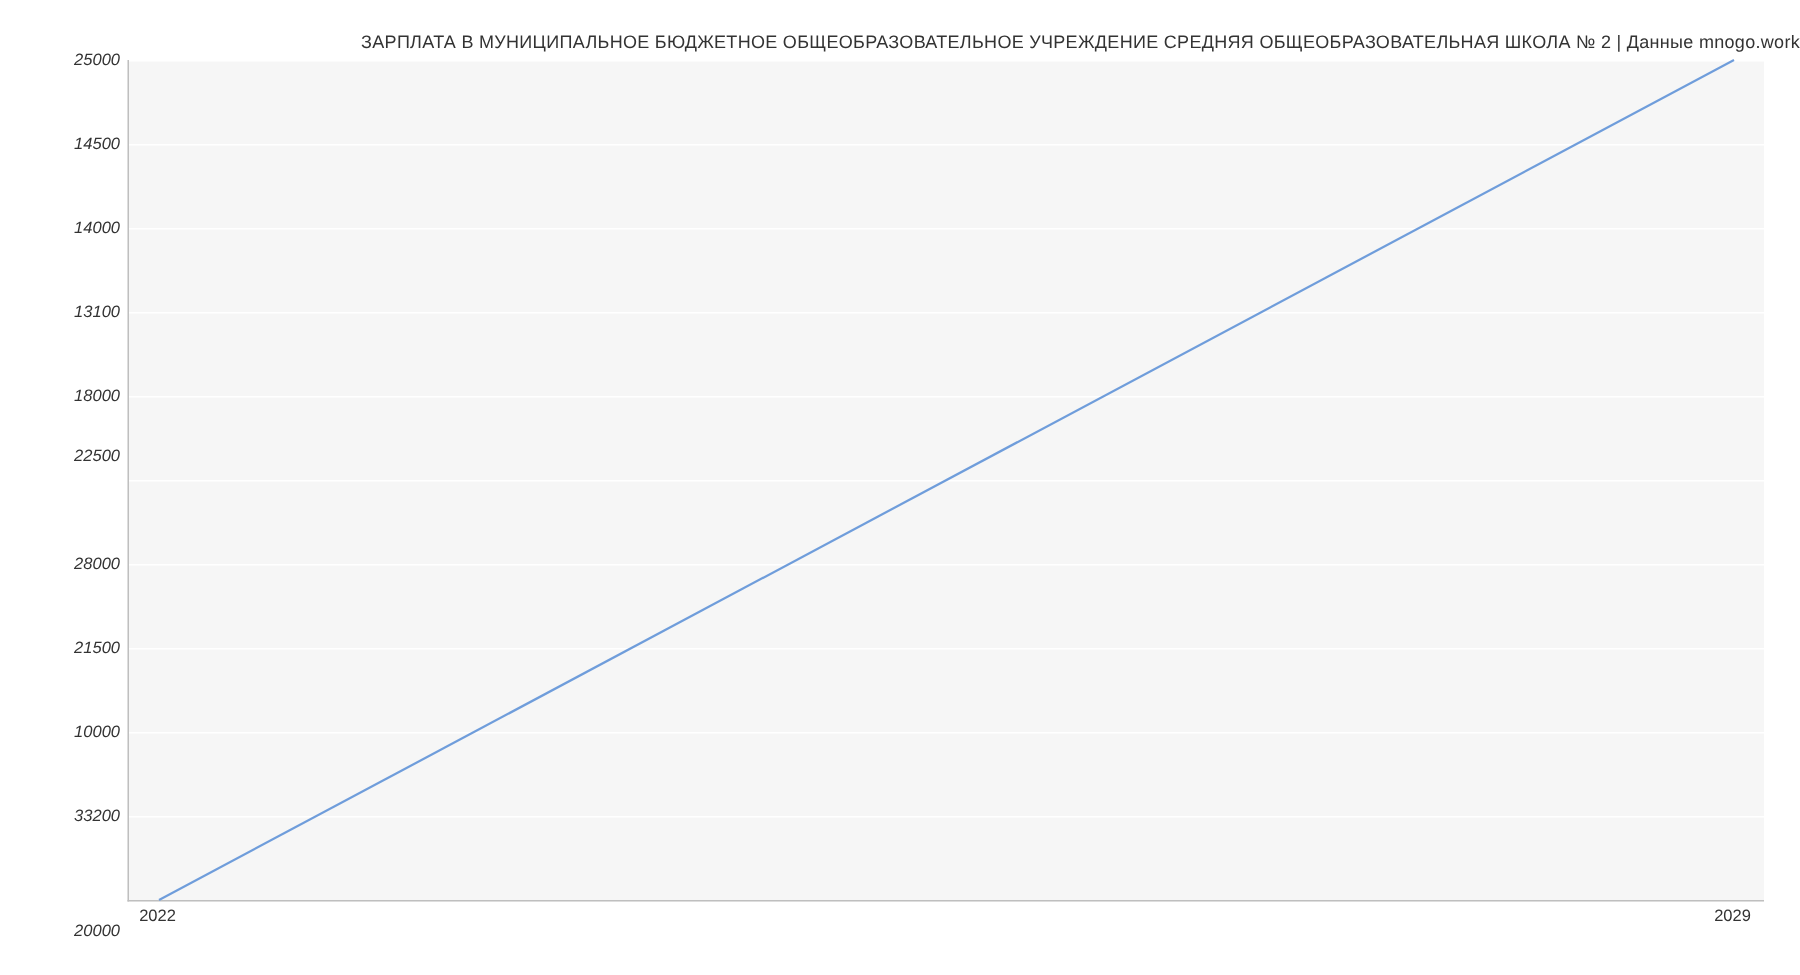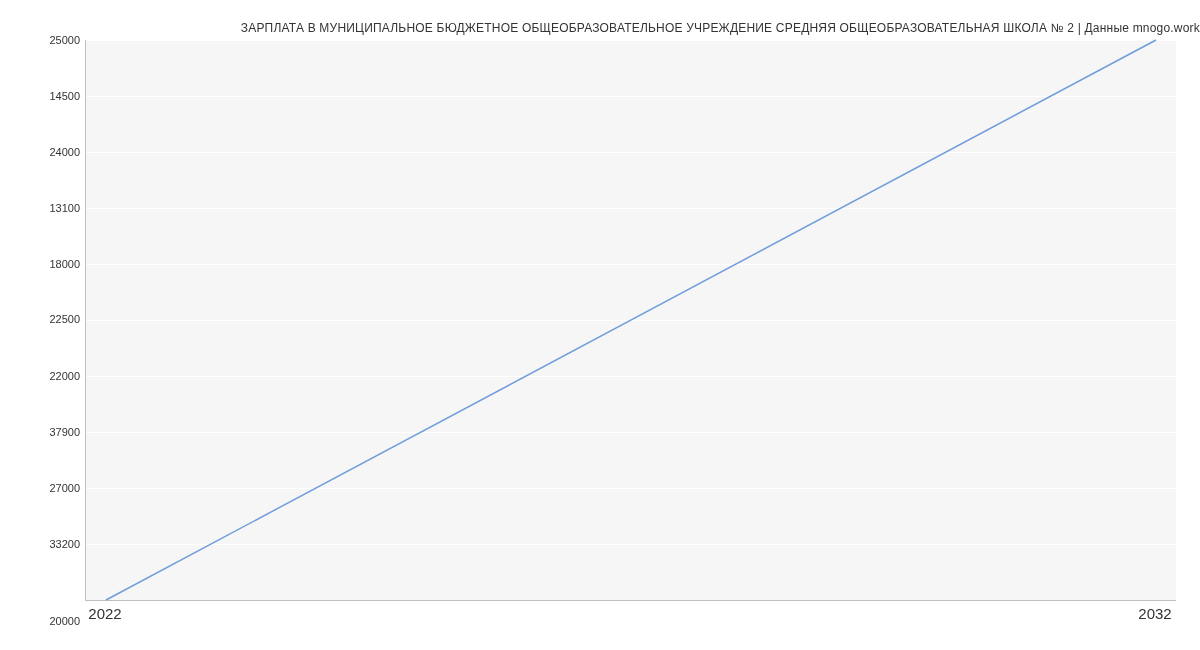--- a/index.html
+++ b/index.html
@@ -46,25 +46,26 @@
     border-top: 1px solid #ffffff;
   }
   .ytick {
     position: absolute;
     right: 1120px;
     width: 75px;
     text-align: right;
     font-size: 11px;
     color: #333333;
     transform: translateY(-50%);
+    font-style: italic;
   }
   .xtick {
     position: absolute;
     top: 605px;
-    font-size: 15px;
+    font-size: 11px;
     color: #333333;
     transform: translateX(-50%);
   }
   svg.lines {
     position: absolute;
     left: 0;
     top: 0;
     width: 100%;
     height: 100%;
     overflow: visible;
@@ -72,32 +73,32 @@
 </style>
 </head>
 <body>
 
 <div class="chart-wrap">
 
   <div class="title">ЗАРПЛАТА В МУНИЦИПАЛЬНОЕ БЮДЖЕТНОЕ ОБЩЕОБРАЗОВАТЕЛЬНОЕ УЧРЕЖДЕНИЕ СРЕДНЯЯ ОБЩЕОБРАЗОВАТЕЛЬНАЯ ШКОЛА № 2 | Данные mnogo.work</div>
 
   <div class="ytick" style="top:621px">20000</div>
   <div class="ytick" style="top:544px">33200</div>
-  <div class="ytick" style="top:488px">27000</div>
-  <div class="ytick" style="top:432px">37900</div>
-  <div class="ytick" style="top:376px">22000</div>
-  <div class="ytick" style="top:319px">22500</div>
+  <div class="ytick" style="top:488px">10000</div>
+  <div class="ytick" style="top:432px">21500</div>
+  <div class="ytick" style="top:376px">28000</div>
+  <div class="ytick" style="top:304px">22500</div>
   <div class="ytick" style="top:264px">18000</div>
   <div class="ytick" style="top:208px">13100</div>
-  <div class="ytick" style="top:152px">24000</div>
+  <div class="ytick" style="top:152px">14000</div>
   <div class="ytick" style="top:96px">14500</div>
   <div class="ytick" style="top:40px">25000</div>
 
   <div class="xtick" style="left:105px">2022</div>
-  <div class="xtick" style="left:1155px">2032</div>
+  <div class="xtick" style="left:1155px">2029</div>
 
   <div class="plot">
 
     <div class="grid-h" style="top:504px"></div>
     <div class="grid-h" style="top:448px"></div>
     <div class="grid-h" style="top:392px"></div>
     <div class="grid-h" style="top:336px"></div>
     <div class="grid-h" style="top:280px"></div>
     <div class="grid-h" style="top:224px"></div>
     <div class="grid-h" style="top:168px"></div>

